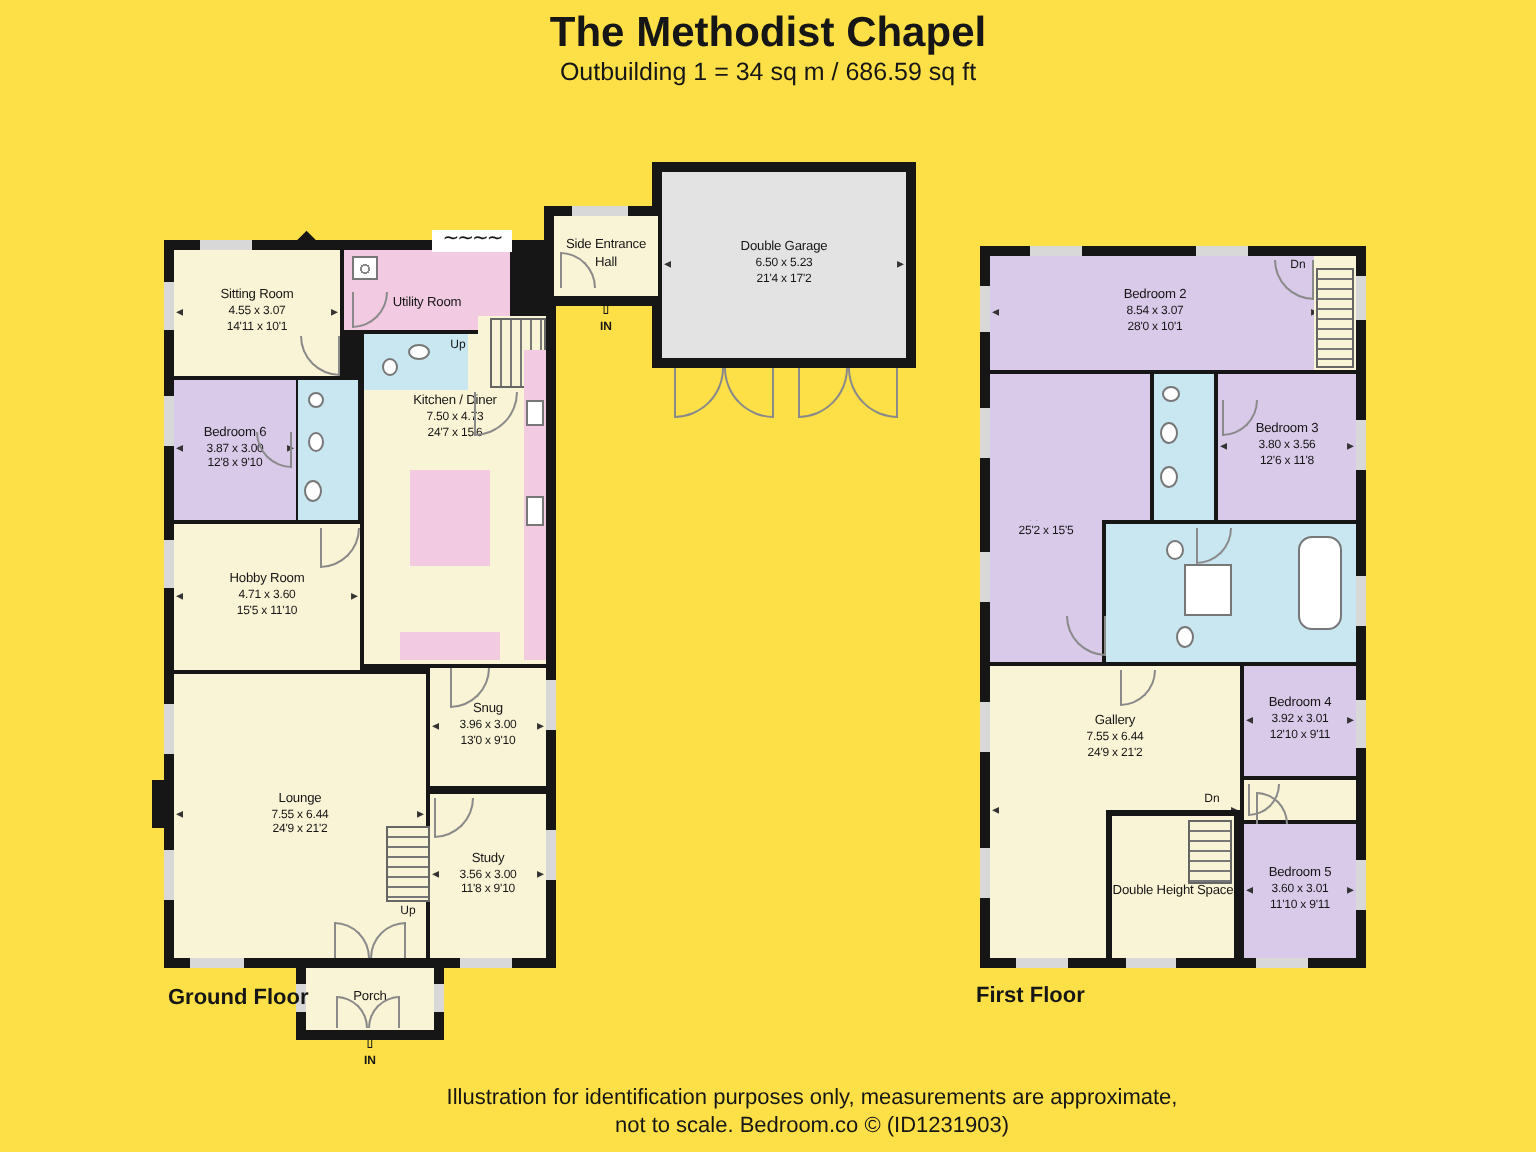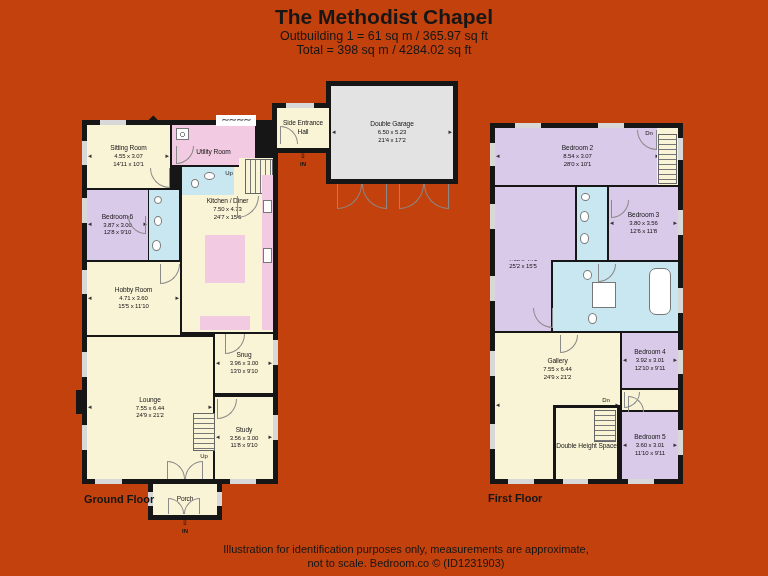--- a/index.html
+++ b/index.html
@@ -1,16 +1,16 @@
 <!DOCTYPE html>
 <html><head>
 <meta charset="utf-8">
 <style>
   html,body{margin:0;padding:0;background:#fff;}
-  .canvas{position:relative;width:768px;height:576px;background:#c2410c;overflow:hidden;
+  .canvas{position:relative;width:768px;height:576px;background:#fde047;overflow:hidden;
           font-family:"Liberation Sans",sans-serif;color:#161616;}
   
   .hdr{position:absolute;top:5px;left:0;right:0;text-align:center;}
   .hdr .title{font-size:21px;font-weight:bold;letter-spacing:0;}
   .hdr .sub{font-size:12.5px;line-height:1.12;}
   .ftr{position:absolute;top:543px;left:0;right:0;text-align:center;font-size:11px;line-height:1.25;padding-left:44px;}
   .floorlbl{position:absolute;font-size:11px;font-weight:bold;z-index:6;}
   
   .base{position:absolute;background:#161616;z-index:1;}
   .room{position:absolute;box-sizing:border-box;display:flex;flex-direction:column;align-items:center;
@@ -42,22 +42,21 @@
   .dimh::after{content:"\25B8";position:absolute;right:1px;top:50%;margin-top:-5px;font-size:7px;color:#333;}
   .washer{background:#fff radial-gradient(circle at 50% 55%, #fff 0 1.5px, #888 1.5px 2.5px, #fff 2.5px);}
 </style>
 </head>
 <body>
 
 <div class="canvas">
 
   <div class="hdr">
     <div class="title">The Methodist Chapel</div>
-    <div class="sub">Outbuilding 1  = 61 sq m / 365.97 sq ft</div>
-    <div class="sub">Total = 398 sq m / 4284.02 sq ft</div>
+    <div class="sub">Outbuilding 1  = 34 sq m / 686.59 sq ft</div>
   </div>
 
   <div class="base" style="left:82px;top:120px;width:196px;height:364px;"></div>
   <div class="base" style="left:148px;top:479px;width:74px;height:41px;"></div>
   <div class="base" style="left:272px;top:103px;width:62px;height:50px;"></div>
   <div class="base" style="left:326px;top:81px;width:132px;height:103px;"></div>
   <div class="base" style="left:76px;top:390px;width:9px;height:24px;"></div>
   <div class="diag" style="left:146px;top:124px;width:28px;height:9px;"></div>
 
   <div class="room cream dimh" style="left:87px;top:125px;width:83px;height:63px;">

